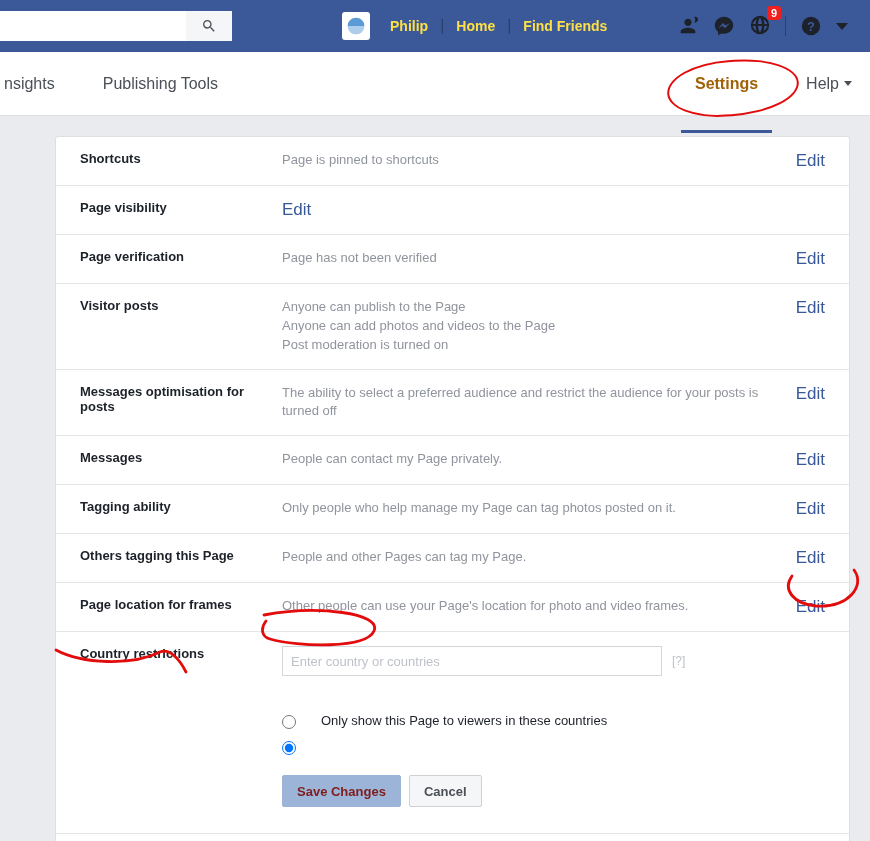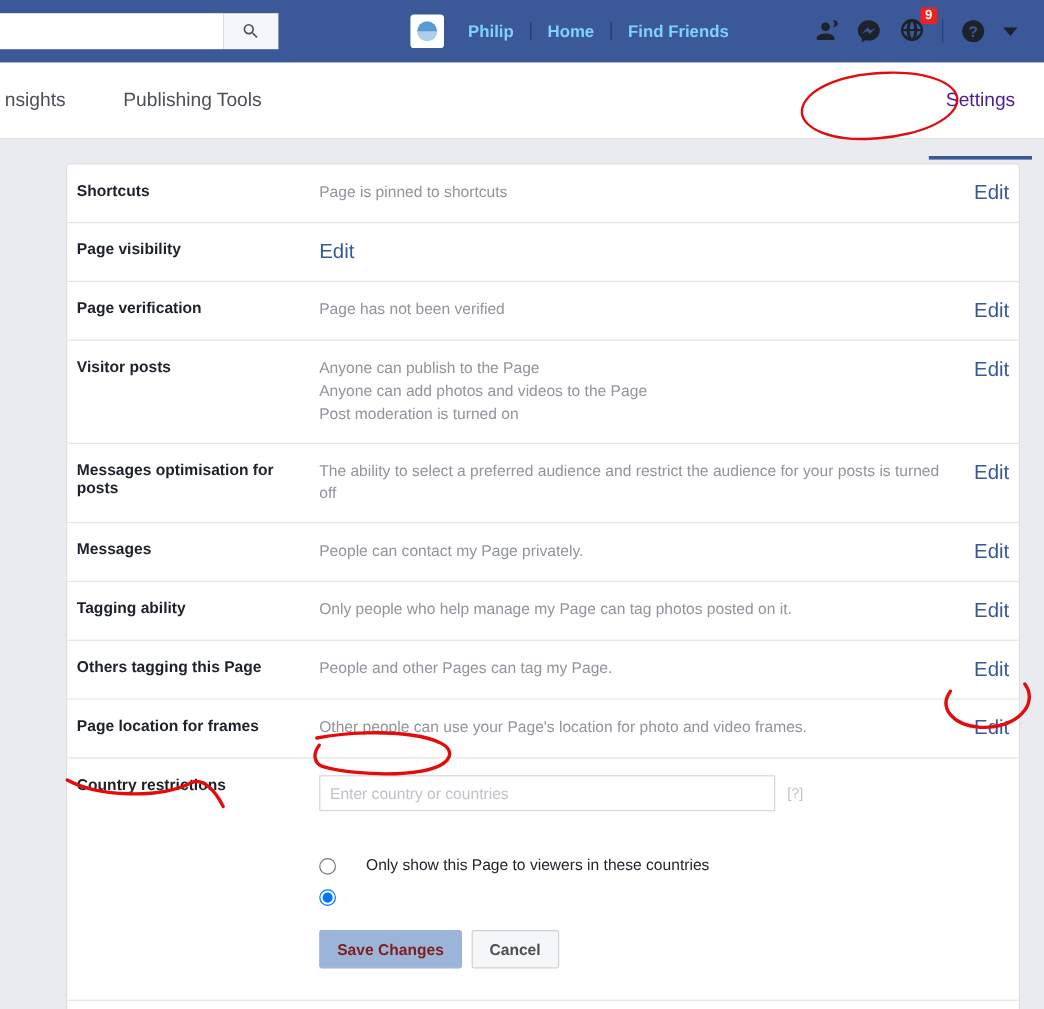--- a/index.html
+++ b/index.html
@@ -7,46 +7,46 @@
   
   
   .topbar { background: #3b5998; height: 52px; display: flex; align-items: center; padding: 0 10px 0 0; position: relative; }
   .search-wrap { display: flex; align-items: center; margin-left: 0; }
   .search-input { width: 186px; height: 30px; border: none; padding: 0 8px; font-size: 14px; background: #fff; outline: none; }
   .search-btn { width: 46px; height: 30px; background: #f5f6f7; border: none; display: flex; align-items: center; justify-content: center; cursor: pointer; }
   .search-btn svg { width: 16px; height: 16px; fill: #4b4f56; }
   .spacer-left { flex: 0 0 110px; }
   .logo-square { width: 28px; height: 28px; background: #fff; border-radius: 3px; display: flex; align-items: center; justify-content: center; margin-right: 8px; }
   .logo-square svg { width: 20px; height: 20px; }
-  .nav-link { color: #7dd3fc; font-weight: bold; font-size: 14px; padding: 0 12px; text-decoration: none; line-height: 52px; }
+  .nav-link { color: #fde047; font-weight: bold; font-size: 14px; padding: 0 12px; text-decoration: none; line-height: 52px; }
   .nav-sep { color: #2c3e6e; font-size: 16px; }
   .right-icons { display: flex; align-items: center; margin-left: auto; gap: 14px; padding-right: 12px;}
   .icon-dark { fill: #1d2129; width: 22px; height: 22px; }
   .globe-wrap { position: relative; }
   .badge { position: absolute; top: -8px; right: -10px; background: #f11f1e; color: #fff; font-size: 11px; font-weight: bold; border-radius: 3px; padding: 1px 4px; line-height: 12px; }
   .divider-v { width: 1px; height: 20px; background: #2c3e6e; }
   .arrow-down { width: 0; height: 0; border-left: 6px solid transparent; border-right: 6px solid transparent; border-top: 7px solid #1d2129; }
 
   
   .pagebar { background: #fff; border-bottom: 1px solid #dddfe2; height: 64px; display: flex; align-items: center; padding-left: 0; color: #4b4f56; font-size: 16px; }
   .tab { padding: 16px 24px; line-height: 64px; cursor: pointer; color: #4b4f56; }
-  .tab-settings { margin-left: auto; font-weight: normal; color: #4c1d95; position: relative; }
+  .tab-settings { margin-left: auto; font-weight: bold; color: #a16207; position: relative; }
   .tab-settings::after { content: ""; position: absolute; left: 10px; right: 10px; bottom: -1px; height: 3px; background: #3b5998; }
   .tab-help { padding-right: 18px; display: flex; align-items: center; gap: 5px; }
   .tab-help .caret { border-left: 4px solid transparent; border-right: 4px solid transparent; border-top: 5px solid #4b4f56; }
 
   
   .anno { position: absolute; border: 2.8px solid #e30b0b; pointer-events: none; }
   .anno-settings-oval { width: 132px; height: 56px; border-radius: 50% 50% 55% 45% / 55% 50% 55% 50%; top: 60px; left: 667px; transform: rotate(-4deg); }
   .anno-curve { position: absolute; pointer-events: none; }
 
   
   .content-wrap { padding: 20px 20px 0 55px; }
   .panel { background: #fff; border: 1px solid #dddfe2; border-radius: 3px; }
-  .row { display: flex; align-items: flex-start; padding: 14px 8px; border-bottom: 1px solid #e5e5e5; }
+  .row { display: flex; align-items: flex-start; padding: 14px 24px; border-bottom: 1px solid #e5e5e5; }
   .row:last-child { border-bottom: none; }
   .row-label { width: 202px; flex: 0 0 202px; font-weight: bold; color: #1d2129; font-size: 13px; }
   .row-desc { flex: 1; color: #90949c; font-size: 13px; line-height: 1.45; padding-right: 12px;}
   .row-edit { color: #385898; font-size: 17px; cursor: pointer; flex: 0 0 auto;}
   
   
   .country-input { width: 380px; height: 30px; border: 1px solid #d3d6db; padding: 0 8px; font-size: 13px; color: #1d2129; }
   .country-input::placeholder { color: #bec2c9; }
   .help-q { color: #bec2c9; margin-left: 10px; font-size: 12px; }
   .radio-line { display: flex; align-items: center; margin-top: 10px; gap: 25px; color: #1d2129; font-size: 13px;}
@@ -99,20 +99,24 @@
         <text x="12" y="17" text-anchor="middle" font-size="14" fill="#3b5998" font-weight="bold">?</text>
       </svg>
     <div class="arrow-down"></div>
   </div>
 </div>
 
 <div class="pagebar">
   <div class="tab" style="padding-left:4px">nsights</div>
   <div class="tab">Publishing Tools</div>
   <div class="tab tab-settings">Settings</div>
+  <div class="tab tab-help">
+    <span>Help</span>
+    <span class="caret"></span>
+  </div>
 </div>
 
 <div class="anno anno-settings-oval"></div>
 
 <div class="content-wrap">
   <div class="panel">
 
     <div class="row">
       <div class="row-label">Shortcuts</div>
       <div class="row-desc">Page is pinned to shortcuts</div>

